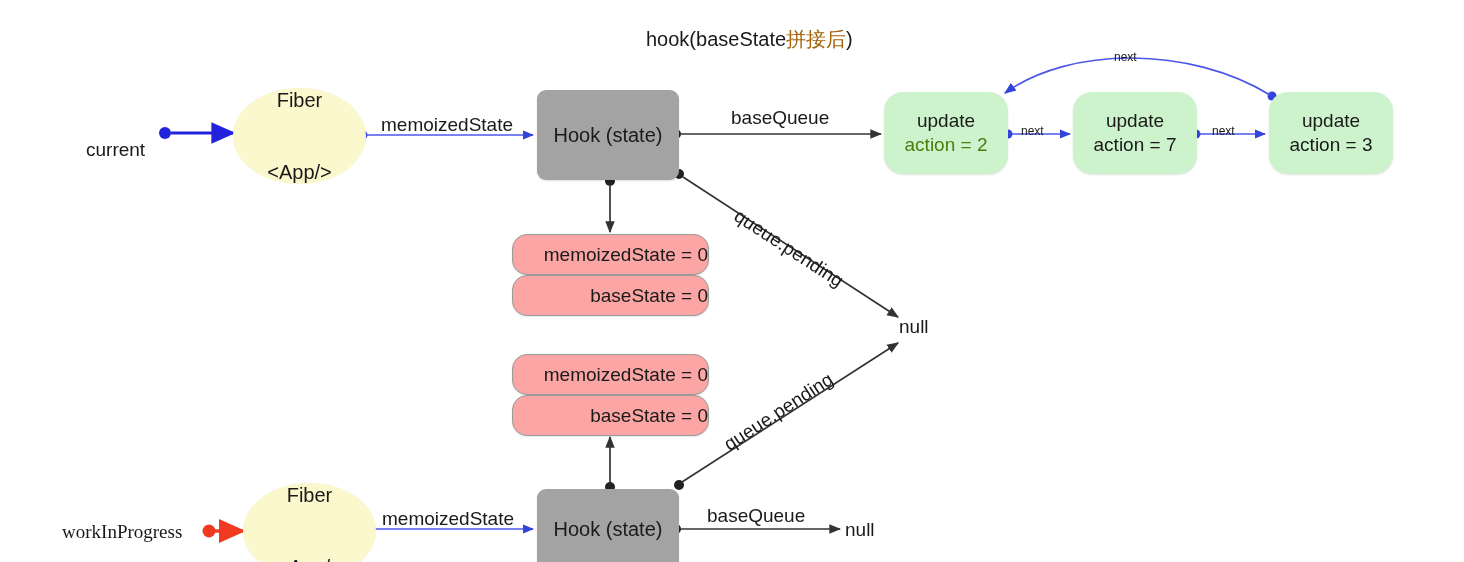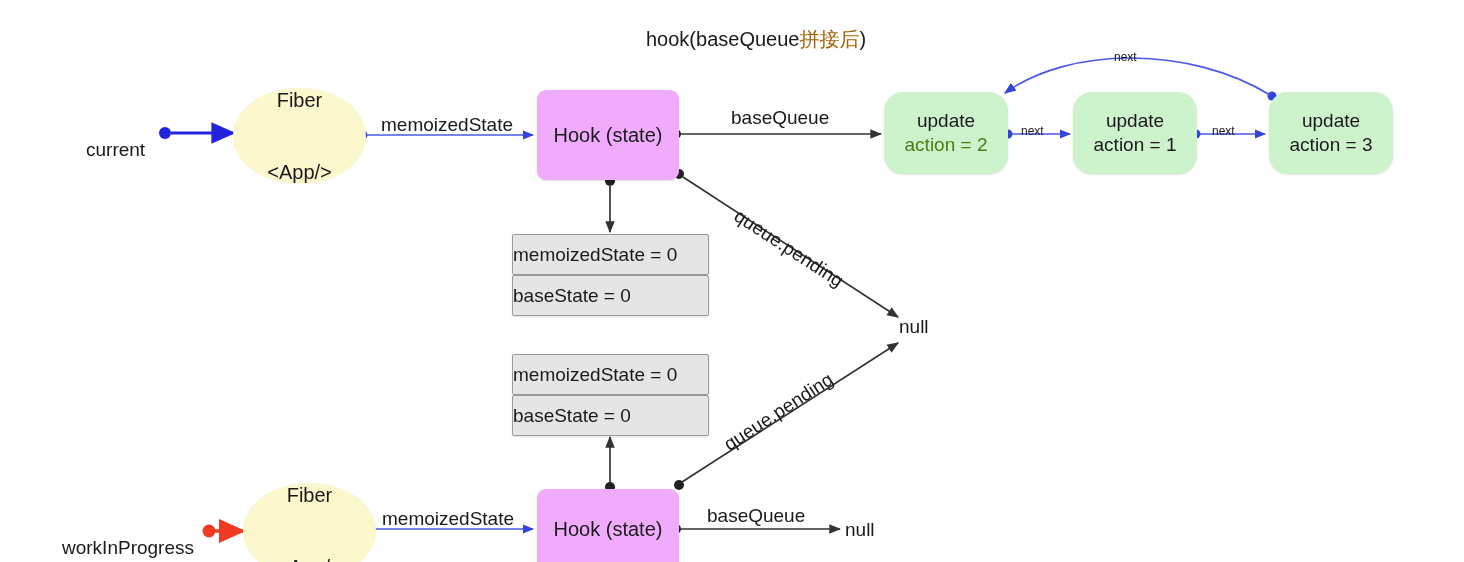--- a/index.html
+++ b/index.html
@@ -38,45 +38,45 @@
   .fiber {
     background: #fbf8cd;
     border-radius: 50%;
     font-size: 20px;
     line-height: 1.22;
     box-shadow: 0 0 1px rgba(0,0,0,0.08);
     justify-content: space-between;
   }
   
   .hook {
-    background: #f0abfc;
+    background: #a3a3a3;
     border-radius: 9px;
     font-size: 20px;
     box-shadow: 0 1px 2px rgba(0,0,0,0.13);
   }
   
   .update {
     background: #cdf3cd;
     border-radius: 19px;
     font-size: 19px;
     line-height: 1.25;
     box-shadow: 0 1px 2px rgba(0,0,0,0.12);
   }
   .update .act-red { color: #4d7c0f; }
   .update .act-blk { color: #1a1a1a; }
   
   .statecell {
     position: absolute;
     box-sizing: border-box;
-    background: #e5e5e5;
+    background: #fca5a5;
     border: 1.6px solid #9a9a9a;
-    border-radius: 2px;
+    border-radius: 15px;
     display: flex;
     align-items: center;
-    justify-content: flex-start;
+    justify-content: flex-end;
     font-size: 19px;
     color: #1a1a1a;
     box-shadow: 0 1px 2px rgba(0,0,0,0.10);
   }
   
   .lbl {
     position: absolute;
     font-size: 19px;
     color: #1a1a1a;
     white-space: nowrap;
@@ -152,21 +152,21 @@
     <line x1="681" y1="529" x2="840" y2="529" stroke="#333333" stroke-width="1.7" marker-end="url(#ah-black)"></line>
 
     <circle cx="610" cy="487" r="5" fill="#222222"></circle>
     <line x1="610" y1="482" x2="610" y2="437" stroke="#333333" stroke-width="1.7" marker-end="url(#ah-black)"></line>
 
     <circle cx="679" cy="485" r="5" fill="#222222"></circle>
     <line x1="682" y1="482" x2="898" y2="343" stroke="#333333" stroke-width="1.7" marker-end="url(#ah-black)"></line>
   </svg>
 
   <div class="title" style="left:646px; top:26px;">
-    <span>hook(baseQueue</span><span class="cn">拼接后</span><span>)</span>
+    <span>hook(baseState</span><span class="cn">拼接后</span><span>)</span>
   </div>
 
   <div class="lbl" style="left:86px; top:122px;margin-top:17px;">current</div>
 
   <div class="node fiber" style="left:233px; top:88px; width:133px; height:96px;">
     <span>Fiber</span>
     <span>&lt;App/&gt;</span>
   </div>
 
   <div class="lbl" style="left:381px; top:114px;">memoizedState</div>
@@ -179,21 +179,21 @@
 
   <div class="node update" style="left:884px; top:92px; width:124px; height:82px;">
     <span class="act-blk">update</span>
     <span class="act-red">action = 2</span>
   </div>
 
   <div class="lbl small" style="left:1021px; top:124px;">next</div>
 
   <div class="node update" style="left:1073px; top:92px; width:124px; height:82px;">
     <span class="act-blk">update</span>
-    <span class="act-blk">action = 1</span>
+    <span class="act-blk">action = 7</span>
   </div>
 
   <div class="lbl small" style="left:1212px; top:124px;">next</div>
 
   <div class="node update" style="left:1269px; top:92px; width:124px; height:82px;">
     <span class="act-blk">update</span>
     <span class="act-blk">action = 3</span>
   </div>
 
   <div class="lbl small" style="left:1114px; top:50px;">next</div>
@@ -211,21 +211,21 @@
 
   <div class="statecell" style="left:512px; top:354px; width:197px; height:41px;">
     <span>memoizedState = 0</span>
   </div>
   <div class="statecell" style="left:512px; top:395px; width:197px; height:41px;">
     <span>baseState = 0</span>
   </div>
 
   <div class="rot-label" style="left:720px; top:437px; transform: rotate(-33deg);">queue.pending</div>
 
-  <div class="lbl" style="left:62px; top:537px;">workInProgress</div>
+  <div class="lbl" style="left:62px; top:521px;font-family:Liberation Serif, serif;">workInProgress</div>
 
   <div class="node fiber" style="left:243px; top:483px; width:133px; height:96px;">
     <span>Fiber</span>
     <span>&lt;App/&gt;</span>
   </div>
 
   <div class="lbl" style="left:382px; top:508px;">memoizedState</div>
 
   <div class="node hook" style="left:537px; top:489px; width:142px; height:90px;">
     <span style="margin-top:-9px;">Hook (state)</span>

